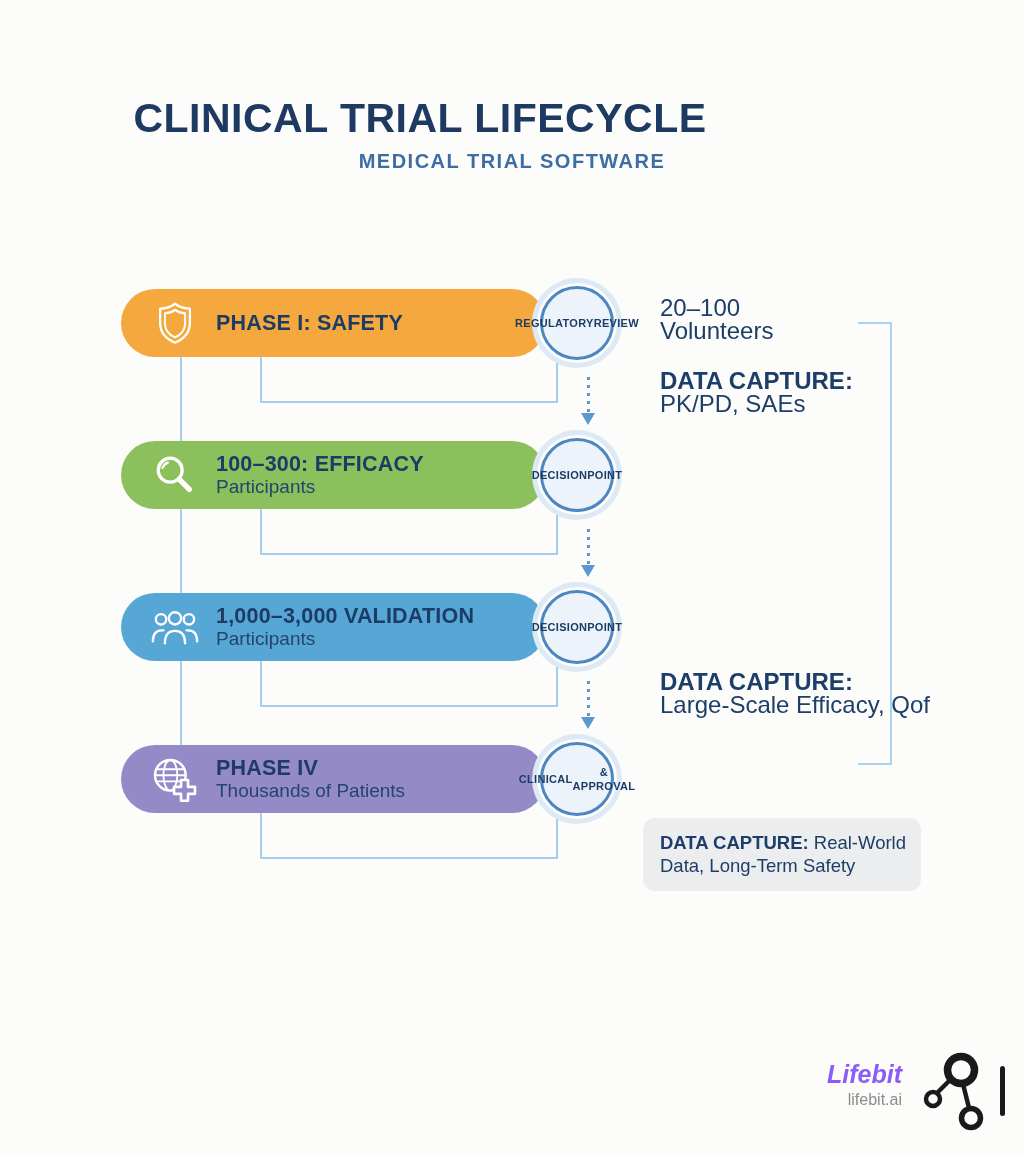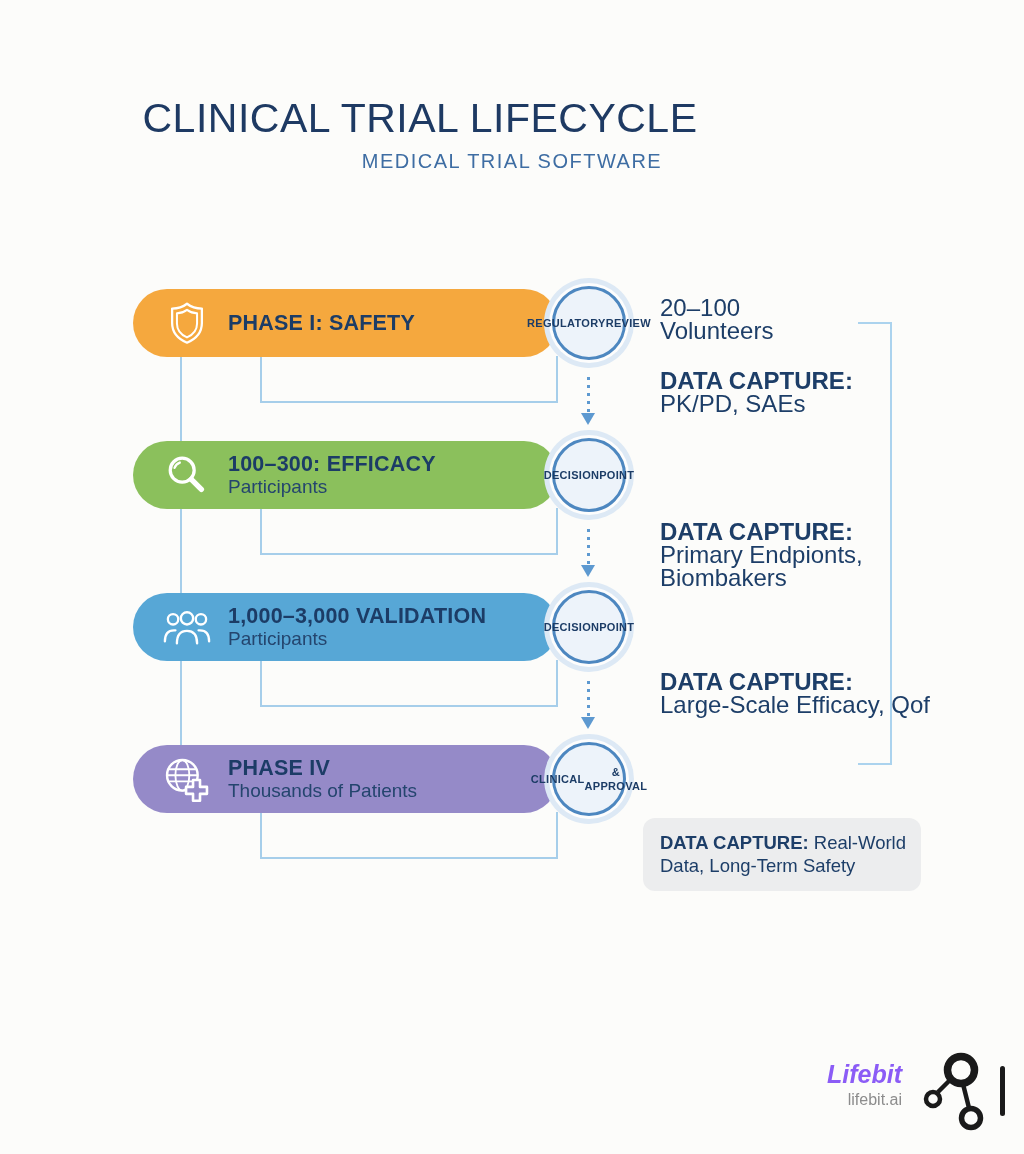--- a/index.html
+++ b/index.html
@@ -3,29 +3,29 @@
 <meta charset="utf-8">
 <style>
   * { margin:0; padding:0; box-sizing:border-box; }
   html,body { width:1024px; }
   body { font-family:"Liberation Sans", sans-serif; background:#ffffff; }
   .canvas { position:relative; width:1024px; height:1154px; background:#fcfcfa; overflow:hidden; }
 
   
   .page-title {
     position:absolute; top:95px; left:0; width:840px; text-align:center;
-    font-size:41px; font-weight:400; letter-spacing:.5px; color:#1e3a63;
+    font-size:41px; font-weight:700; letter-spacing:.5px; color:#1e3a63;
   }
   .page-subtitle {
     position:absolute; top:150px; left:0; width:1024px; text-align:center;
-    font-size:20px; font-weight:400; letter-spacing:1.5px; color:#3e6da3;
-  }
-
-  
-  .phase-row { position:absolute; left:133px; width:506px; height:68px; }
+    font-size:20px; font-weight:700; letter-spacing:1.5px; color:#3e6da3;
+  }
+
+  
+  .phase-row { position:absolute; left:121px; width:506px; height:68px; }
   .phase-bar {
     position:absolute; left:0; top:0; width:425px; height:68px; border-radius:34px;
     display:flex; align-items:center;
   }
   .row1 { top:289px; } .row2 { top:441px; } .row3 { top:593px; } .row4 { top:745px; }
   .bar-orange { background:#f5a83e; }
   .bar-green  { background:#8bc05c; }
   .bar-blue   { background:#57a7d6; }
   .bar-purple { background:#958ac8; }
 
@@ -201,24 +201,20 @@
   <div class="ann ann-volunteers">
     <div>20–100</div>
     <div>Volunteers</div>
   </div>
 
   <div class="ann ann-c1">
     <strong>DATA CAPTURE:</strong>
     <span>PK/PD, SAEs</span>
   </div>
 
-  <div class="ann ann-c2">
-    <strong>DATA CAPTURE:</strong>
-    <span>Primary Endpionts, Biombakers</span>
-  </div>
 
   <div class="ann ann-c3">
     <strong>DATA CAPTURE:</strong>
     <span>Large-Scale Efficacy, Qof</span>
   </div>
 
   <div class="capture-box">
     <div class="ann-c4">
       <strong>DATA CAPTURE:</strong>
       <span>Real-World Data, Long-Term Safety</span>

